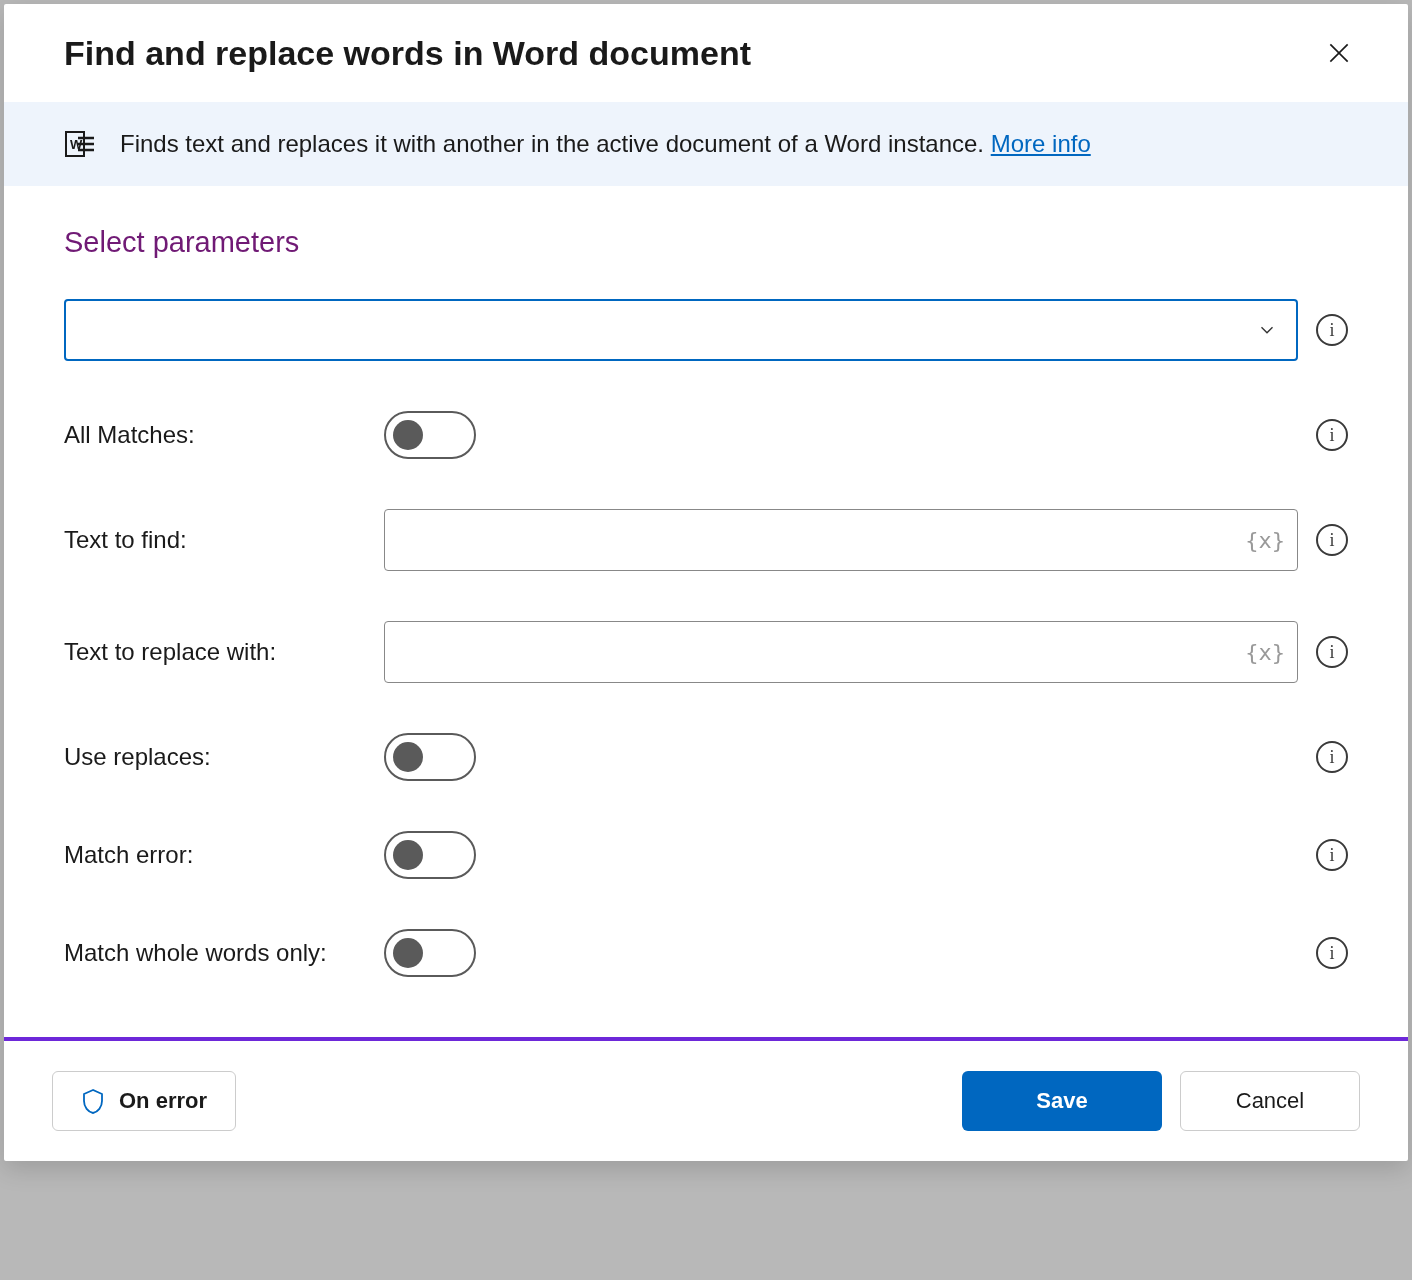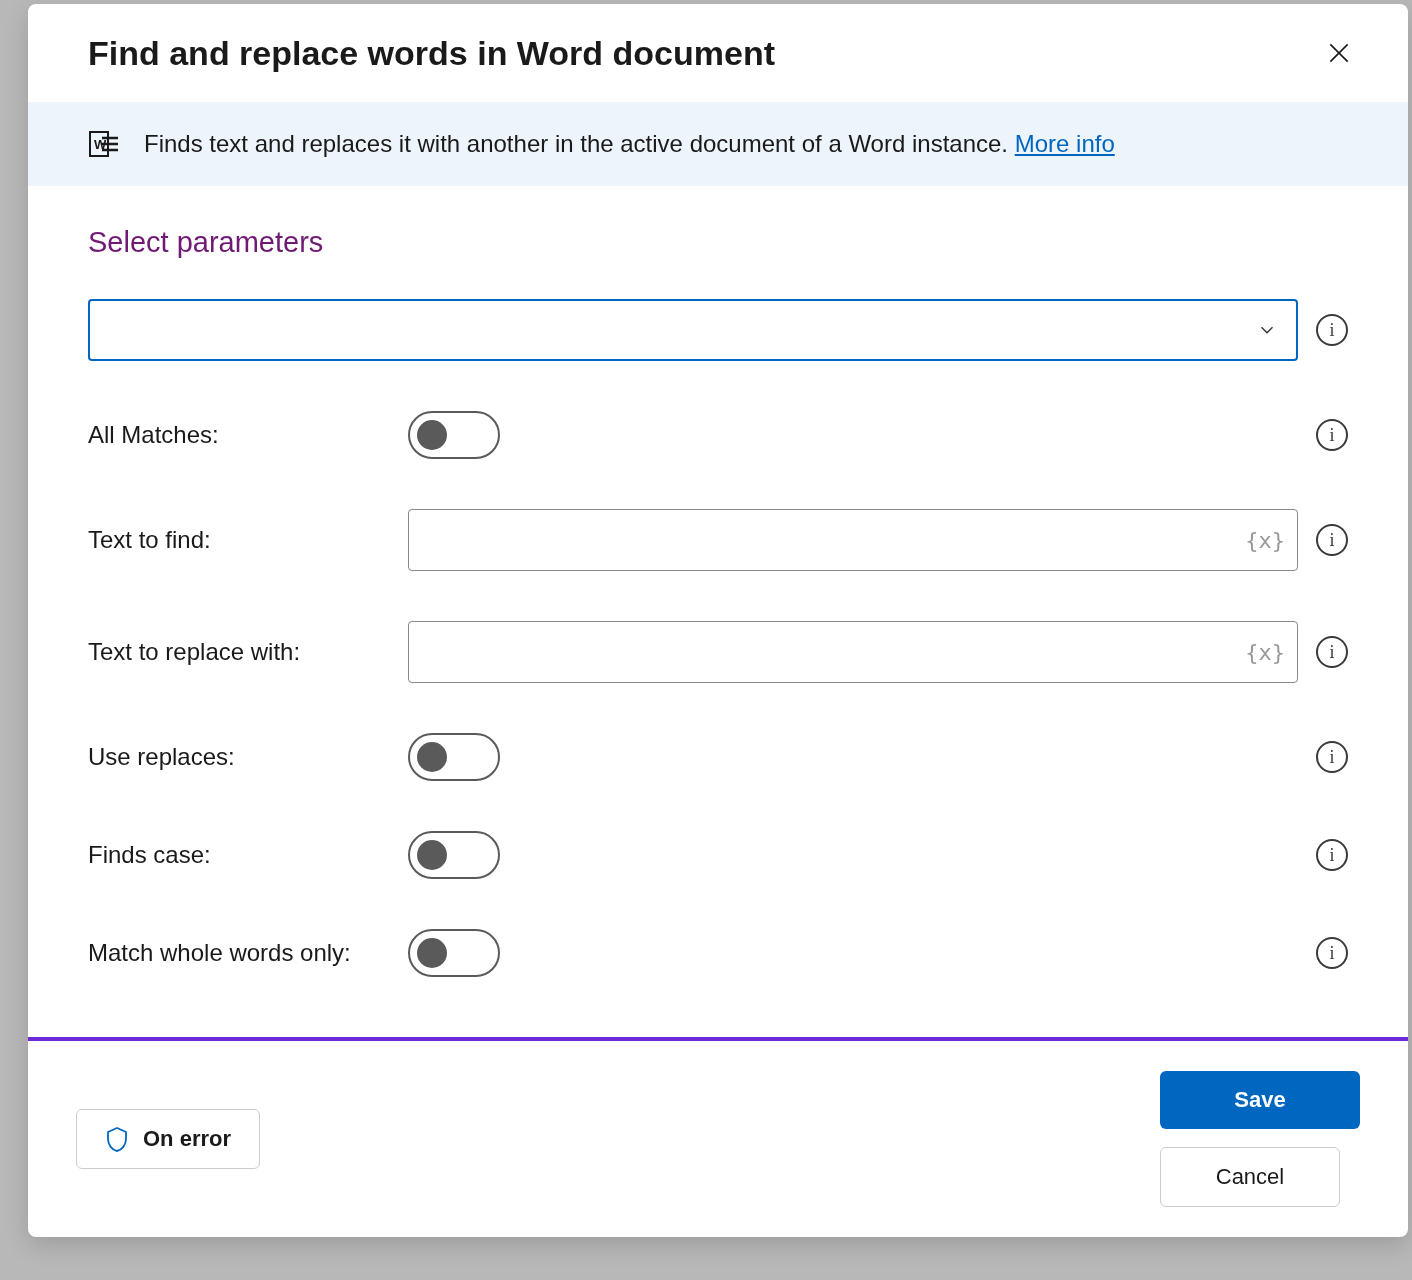--- a/index.html
+++ b/index.html
@@ -12,25 +12,24 @@
       background: #b8b8b8;
       width: 1412px;
       height: 1280px;
       display: flex;
       align-items: flex-start;
       justify-content: center;
       padding: 4px;
     }
     .dialog {
       background: #ffffff;
-      border-radius: 8px;
+      border-radius: 2px;
       width: 1404px;
       box-shadow: 0 8px 24px rgba(0,0,0,0.15);
       overflow: hidden;
-      margin-left: 24px;
     }
     .dialog-header {
       display: flex;
       align-items: center;
       justify-content: space-between;
       padding: 28px 48px 28px 60px;
     }
     .dialog-title {
       font-size: 34px;
       font-weight: 600;
@@ -169,21 +168,20 @@
       font-weight: 600;
       color: #1a1a1a;
       display: flex;
       align-items: center;
       gap: 14px;
       cursor: pointer;
     }
     .footer-right {
       display: flex;
       gap: 18px;
-      flex-direction: column;
     }
     .save-button {
       background: #0067c0;
       color: #ffffff;
       border: none;
       border-radius: 6px;
       padding: 16px 0;
       width: 200px;
       font-size: 22px;
       font-weight: 600;
@@ -278,21 +276,21 @@
       <div class="param-control">
         <div class="toggle">
           <div class="toggle-knob"></div>
         </div>
         <div style="flex:1"></div>
         <div class="info-icon">i</div>
       </div>
     </div>
 
     <div class="param-row">
-      <div class="param-label">Finds case:</div>
+      <div class="param-label">Match error:</div>
       <div class="param-control">
         <div class="toggle">
           <div class="toggle-knob"></div>
         </div>
         <div style="flex:1"></div>
         <div class="info-icon">i</div>
       </div>
     </div>
 
     <div class="param-row">

